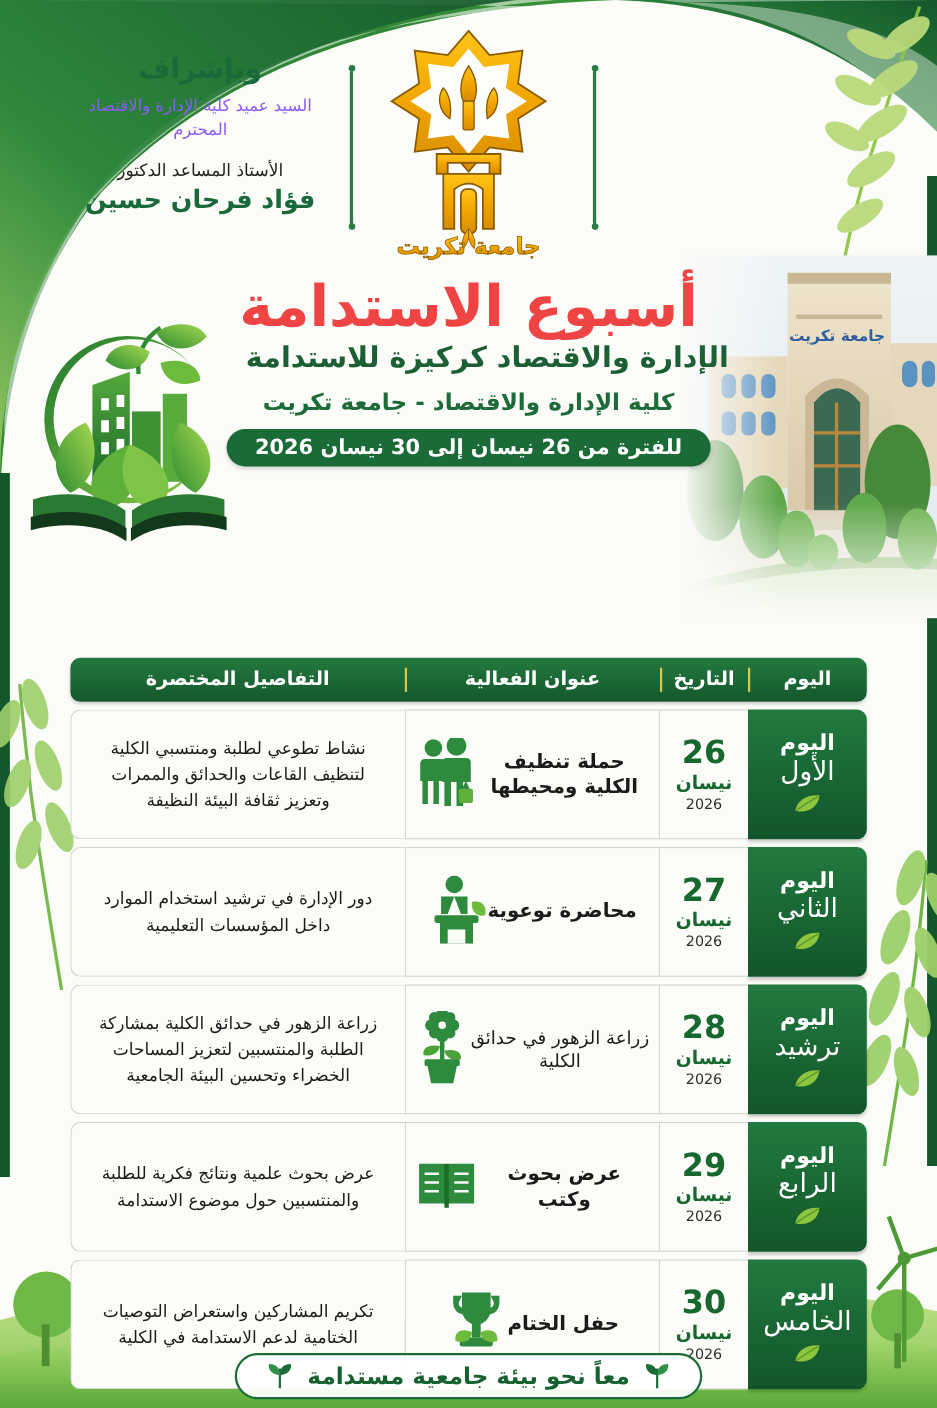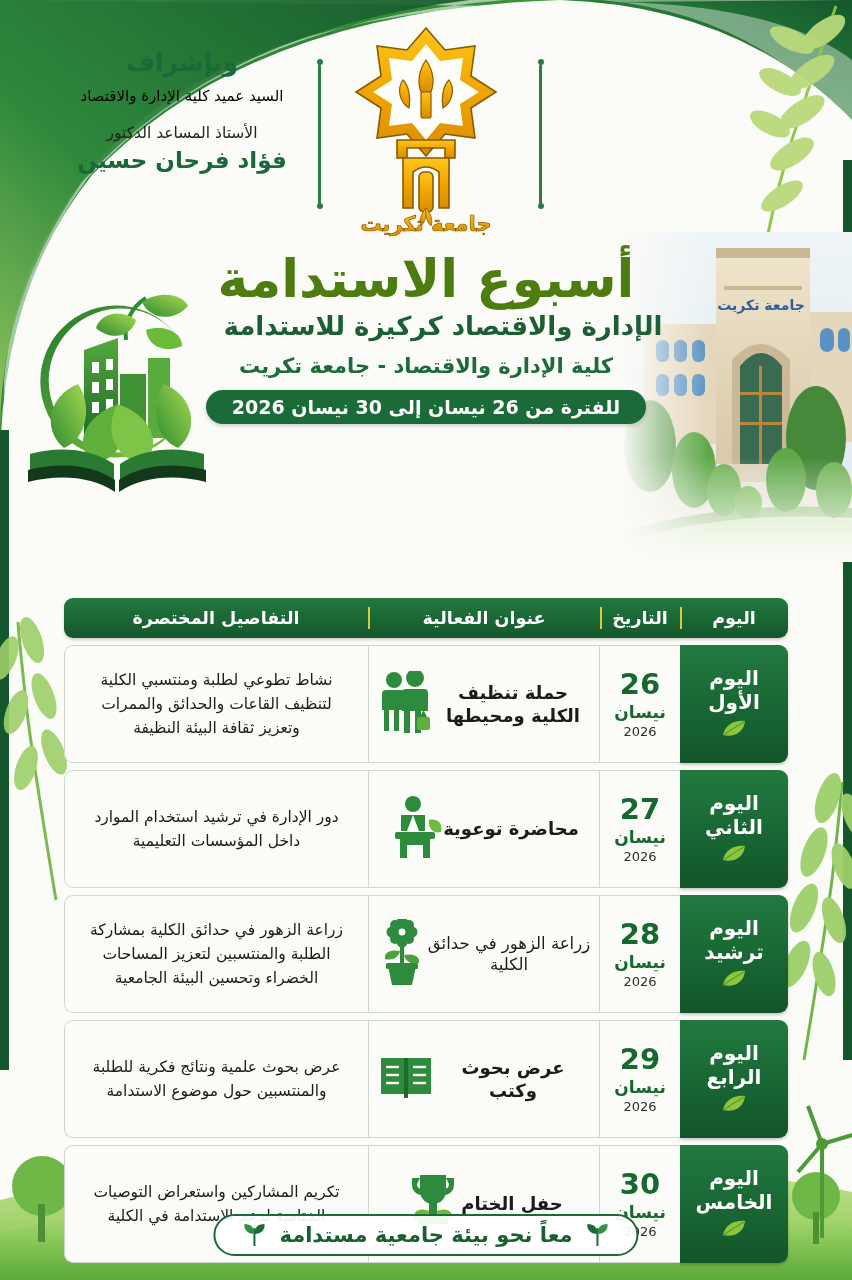--- a/index.html
+++ b/index.html
@@ -14,34 +14,34 @@
 
   
   .frame-svg{position:absolute;inset:0;width:852px;height:1280px;pointer-events:none;}
 
   
   .header{position:absolute;top:0;left:0;width:852px;height:248px;}
   .hdr-col{position:absolute;top:48px;text-align:center;}
   .hdr-col.right{right:22px;width:300px;}
   .hdr-col.left{left:32px;width:300px;}
   .hdr-title{font-size:25px;font-weight:bold;color:#19693a;letter-spacing:.5px;margin-bottom:9px;}
-  .hdr-sub{font-size:15px;color:#000000;line-height:1.45;}
+  .hdr-sub{font-size:15px;color:#8b5cf6;line-height:1.45;}
   .hdr-role{font-size:15.5px;color:#232323;margin-top:16px;}
   .hdr-name{font-size:23px;font-weight:bold;color:#19693a;margin-top:5px;letter-spacing:.3px;}
   .dotline{position:absolute;top:64px;width:3px;height:140px;
     background:linear-gradient(to bottom,#2b7d46,#2b7d46);border-radius:2px;}
   .dotline:before,.dotline:after{content:"";position:absolute;left:-1.5px;width:6px;height:6px;border-radius:50%;background:#2b7d46;}
   .dotline:before{top:-5px;} .dotline:after{bottom:-5px;}
   .dotline.r{right:310px;} .dotline.l{left:318px;}
 
   .emblem{position:absolute;top:22px;left:50%;transform:translateX(-50%);width:170px;height:215px;}
 
   
   .titleblock{position:absolute;top:252px;right:0;left:0;text-align:center;z-index:6;}
-  .t-main{font-size:52px;font-weight:bold;color:#4d7c0f;letter-spacing:-.5px;line-height:1.05;
+  .t-main{font-size:52px;font-weight:bold;color:#ef4444;letter-spacing:-.5px;line-height:1.05;
      text-shadow:0 2px 2px rgba(255,255,255,.75);}
   .t-sub{font-size:26px;font-weight:bold;color:#1d5f35;margin-top:4px;letter-spacing:-.3px;padding-left:34px;}
   .pill{display:inline-block;background:#1b6b38;color:#fff;border-radius:26px;
     padding:8px 34px;font-size:27px;font-weight:bold;margin-top:13px;letter-spacing:1px;
     box-shadow:0 2px 4px rgba(0,0,0,.18);}
   .t-fac{font-size:21px;font-weight:bold;color:#1d6b3a;margin-top:13px;}
   .pill2{display:inline-block;background:#1b6b38;color:#fff;border-radius:20px;
     padding:6px 26px;font-size:19px;font-weight:bold;margin-top:12px;
     box-shadow:0 2px 4px rgba(0,0,0,.18);}
 
@@ -62,21 +62,21 @@
   .c-date{width:80px;flex:0 0 80px;}
   .c-title{width:232px;flex:0 0 232px;}
   .c-det{flex:1 1 auto;}
 
   .body-row{min-height:118px;}
   .cell-day{background:linear-gradient(180deg,#217a3f 0%,#12552a 100%);
     border-radius:0 9px 9px 0;color:#fff;display:flex;flex-direction:column;
     align-items:center;justify-content:center;gap:2px;
     box-shadow:0 2px 3px rgba(0,0,0,.2);}
   .cell-day .d1{font-size:20px;font-weight:bold;line-height:1.1;}
-  .cell-day .d2{font-size:20px;font-weight:bold;line-height:1.1;}
+  .cell-day .d2{font-size:24px;font-weight:normal;line-height:1.1;}
   .cell-day .leaf{margin-top:5px;}
 
   .cell-white{background:#fbfbf8;display:flex;flex-direction:column;
     align-items:center;justify-content:center;border-top:1px solid #cfd8cd;
     border-bottom:1px solid #cfd8cd;}
   .cell-date{border-right:none;}
   .cell-date .num{font-size:29px;font-weight:bold;color:#17682f;line-height:1;}
   .cell-date .mon{font-size:17px;font-weight:bold;color:#17682f;margin-top:3px;}
   .cell-date .yr{font-size:13px;color:#2d2d2d;margin-top:2px;}
 
@@ -84,21 +84,21 @@
     border-left:1px solid #cfd8cd;padding:0 8px;}
   .cell-title .txt{font-size:18px;font-weight:bold;color:#1b1b1b;line-height:1.3;text-align:center;}
   .cell-title .txt.light{font-weight:normal;font-size:16.5px;}
 
   .cell-det{border-radius:9px 0 0 9px;border:1px solid #cfd8cd;border-right:none;
     padding:8px 21px;}
   .cell-det .txt{font-size:15.5px;color:#1b1b1b;line-height:1.55;text-align:center;}
 
   
   .footer{position:absolute;bottom:0;left:0;width:852px;height:105px;z-index:9;}
-  .fbanner{position:absolute;bottom:24px;left:50%;transform:translateX(-50%);
+  .fbanner{position:absolute;bottom:8px;left:50%;transform:translateX(-50%);
     background:rgba(255,255,255,.93);border:2px solid #1b6b38;border-radius:22px;
     padding:6px 26px;display:flex;align-items:center;gap:12px;z-index:3;}
   .fbanner .ftxt{font-size:21px;font-weight:bold;color:#17612f;letter-spacing:.3px;}
 </style>
 </head>
 <body>
 
 <div class="poster">
 
   <svg class="frame-svg" viewBox="0 0 852 1280">
@@ -251,20 +251,21 @@
 
   <div class="header">
 
     <div class="dotline r"></div>
     <div class="dotline l"></div>
 
 
     <div class="hdr-col left">
       <div class="hdr-title">وبإشراف</div>
       <div class="hdr-sub">السيد عميد كلية الإدارة والاقتصاد</div>
+      <div class="hdr-sub">المحترم</div>
       <div class="hdr-role">الأستاذ المساعد الدكتور</div>
       <div class="hdr-name">فؤاد فرحان حسين</div>
     </div>
 
     <svg class="emblem" viewBox="0 0 170 215">
       <defs>
         <linearGradient id="gGold" x1="0" y1="0" x2="0" y2="1">
           <stop offset="0%" stop-color="#ffc61a"></stop>
             <stop offset="50%" stop-color="#f0a500"></stop>
             <stop offset="100%" stop-color="#d98d00"></stop>

